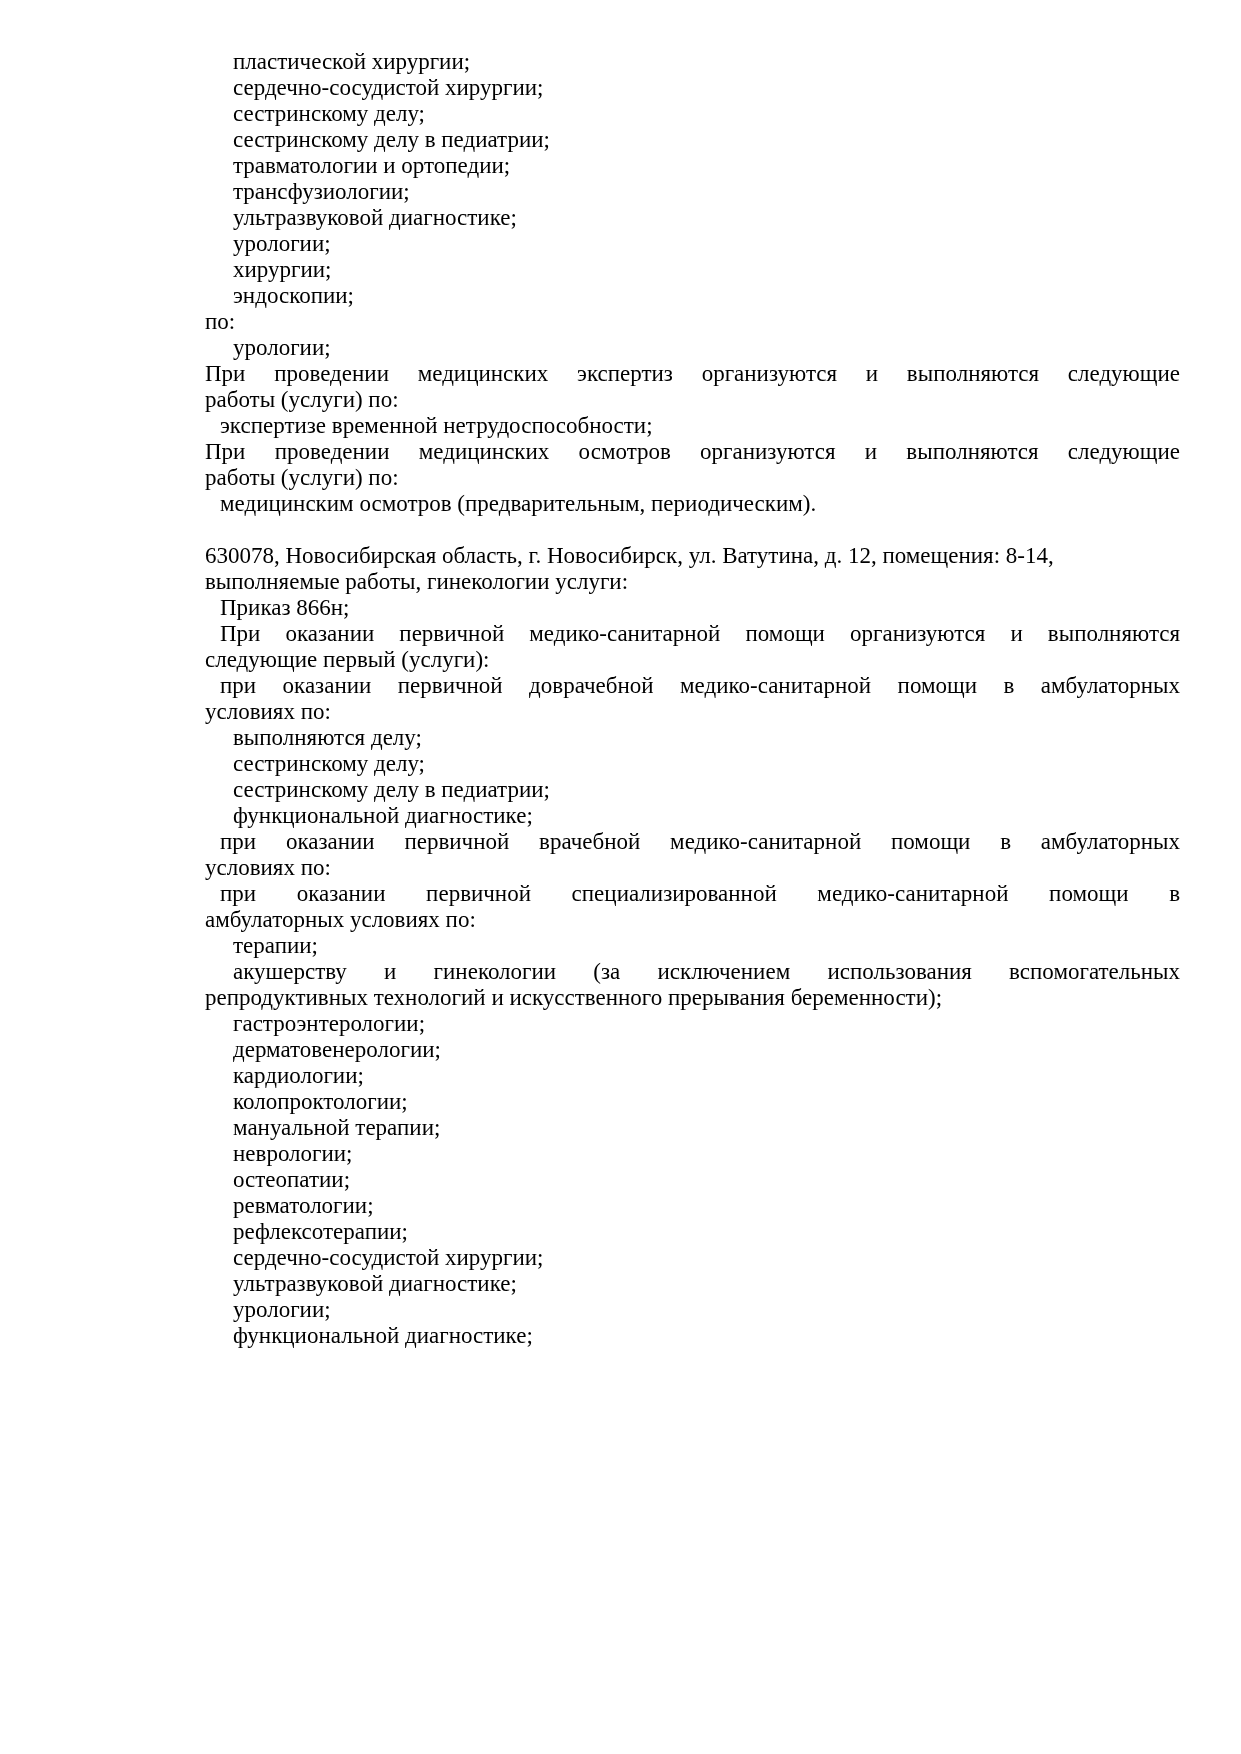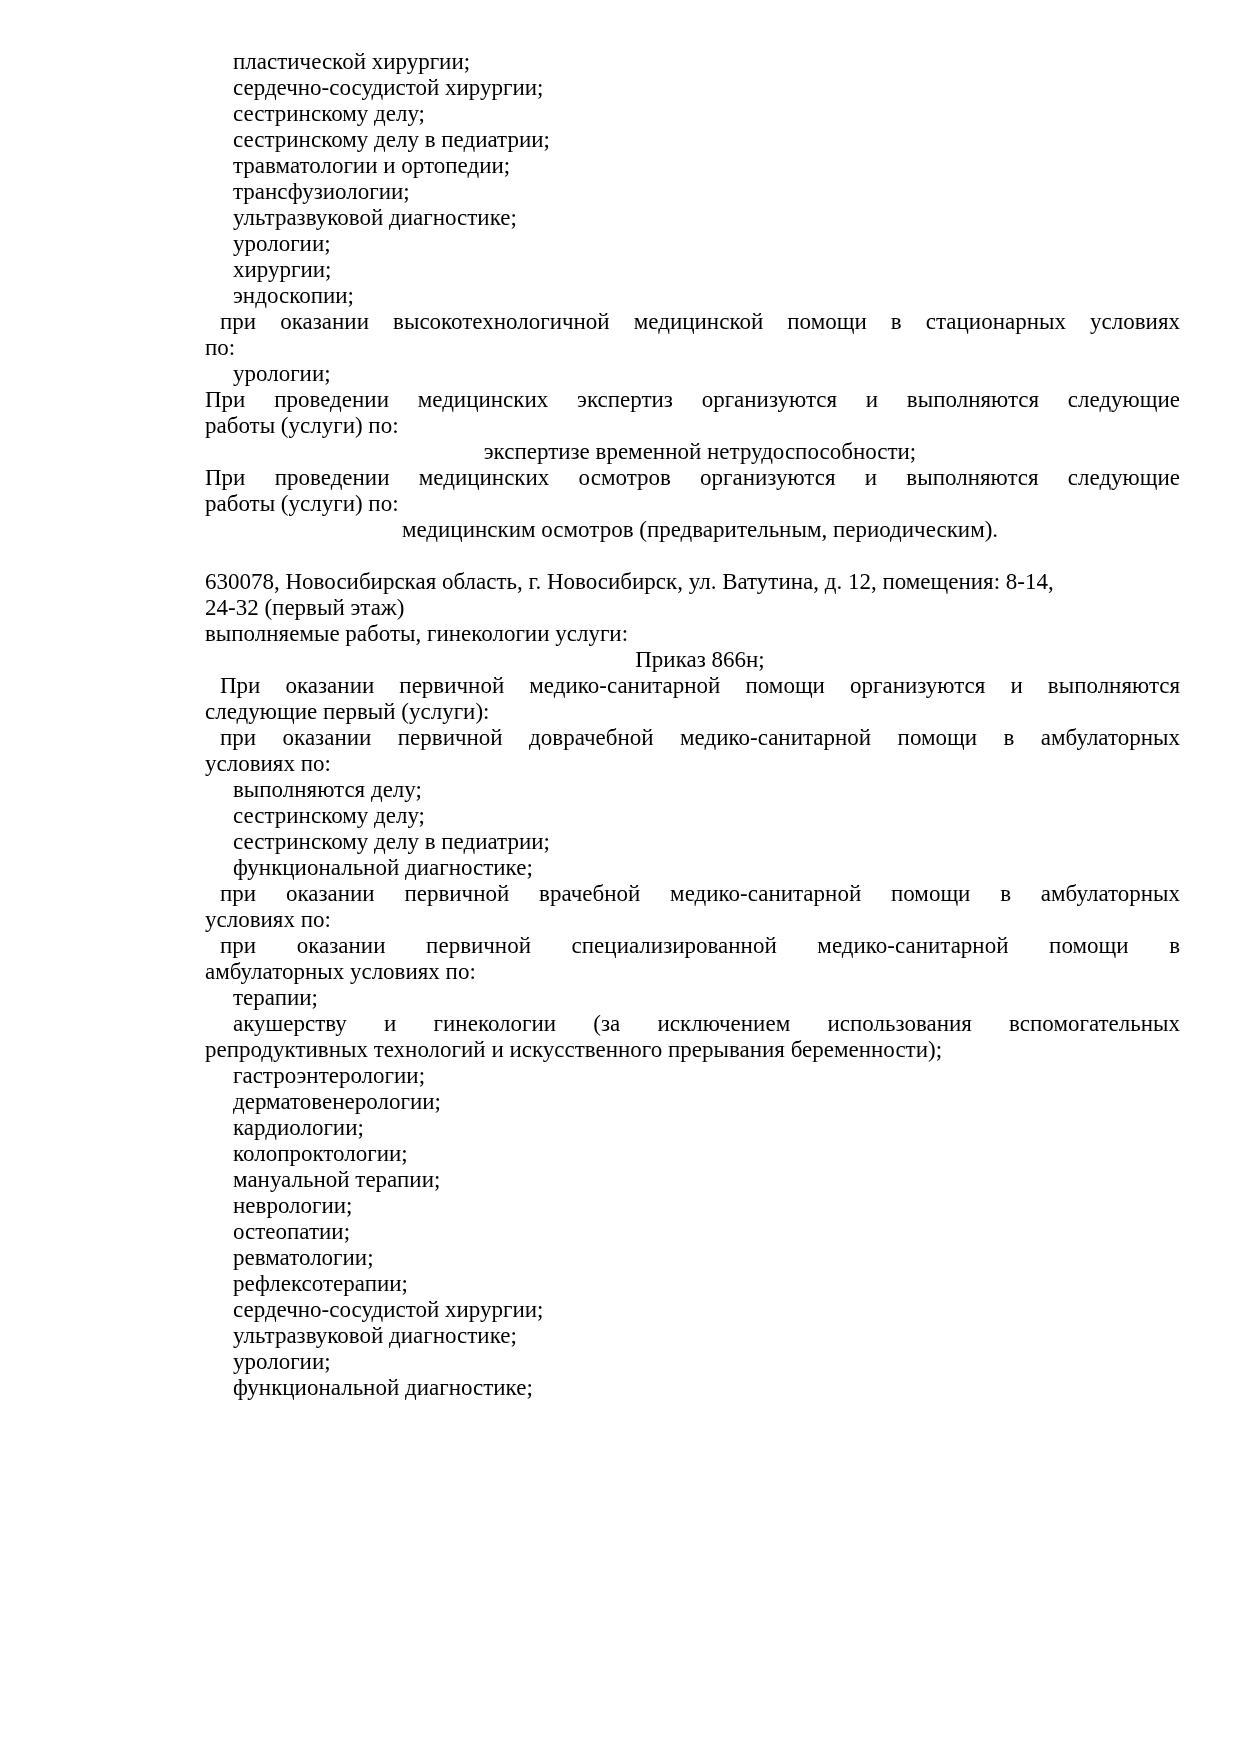--- a/index.html
+++ b/index.html
@@ -32,21 +32,21 @@
   }
   .line {
     text-align: left;
   }
   
   .line.fill {
     text-align: justify;
     text-align-last: justify;
   }
   
-  .line.ind1 { padding-left: 15px; text-align: center; }
+  .line.ind1 { padding-left: 15px; }
   .line.ind2 { padding-left: 28px; }
 </style>
 </head>
 <body>
 
 <div class="page">
   <div class="text-block" id="paragraphs">
       <div class="para">
         <div class="line ind2">пластической хирургии;</div>
       </div>
@@ -71,21 +71,20 @@
       <div class="para">
         <div class="line ind2">урологии;</div>
       </div>
       <div class="para">
         <div class="line ind2">хирургии;</div>
       </div>
       <div class="para">
         <div class="line ind2">эндоскопии;</div>
       </div>
       <div class="para">
-        <div class="line ind1 fill">при оказании высокотехнологичной медицинской помощи в стационарных условиях</div>
         <div class="line">по:</div>
       </div>
       <div class="para">
         <div class="line ind2">урологии;</div>
       </div>
       <div class="para">
         <div class="line fill">При проведении медицинских экспертиз организуются и выполняются следующие</div>
         <div class="line">работы (услуги) по:</div>
       </div>
       <div class="para">
@@ -94,21 +93,20 @@
       <div class="para">
         <div class="line fill">При проведении медицинских осмотров организуются и выполняются следующие</div>
         <div class="line">работы (услуги) по:</div>
       </div>
       <div class="para">
         <div class="line ind1">медицинским осмотров (предварительным, периодическим).</div>
       </div>
       <div class="para blank"></div>
       <div class="para">
         <div class="line">630078, Новосибирская область, г. Новосибирск, ул. Ватутина, д. 12, помещения: 8-14,</div>
-        <div class="line">24-32 (первый этаж)</div>
       </div>
       <div class="para">
         <div class="line">выполняемые работы, гинекологии услуги:</div>
       </div>
       <div class="para">
         <div class="line ind1">Приказ 866н;</div>
       </div>
       <div class="para">
         <div class="line ind1 fill">При оказании первичной медико-санитарной помощи организуются и выполняются</div>
         <div class="line">следующие первый (услуги):</div>

